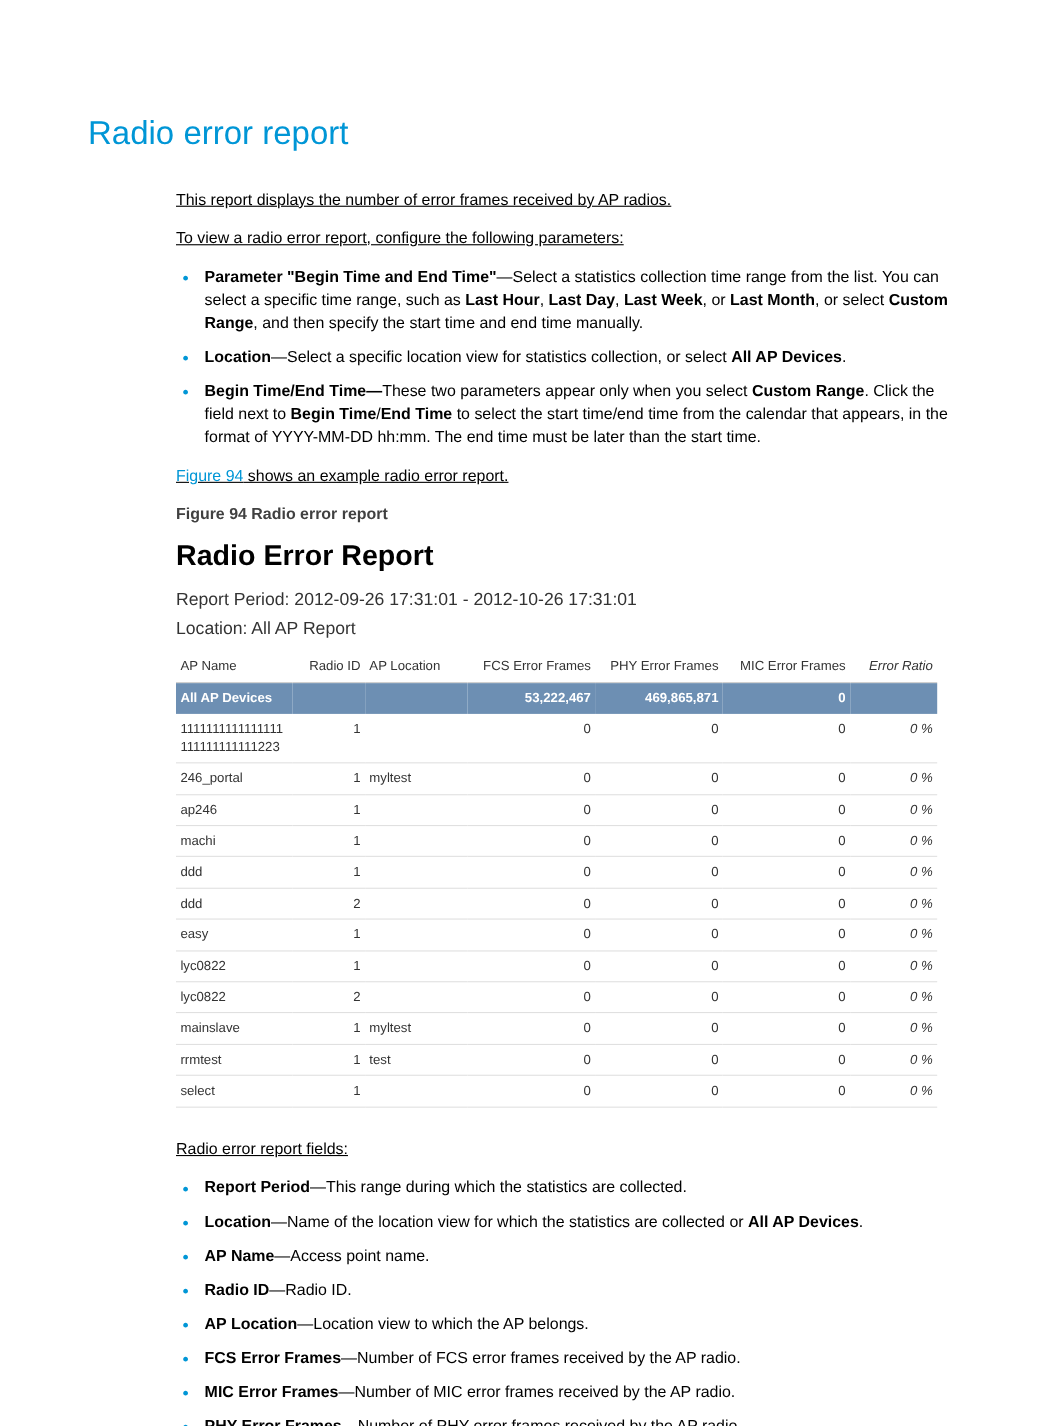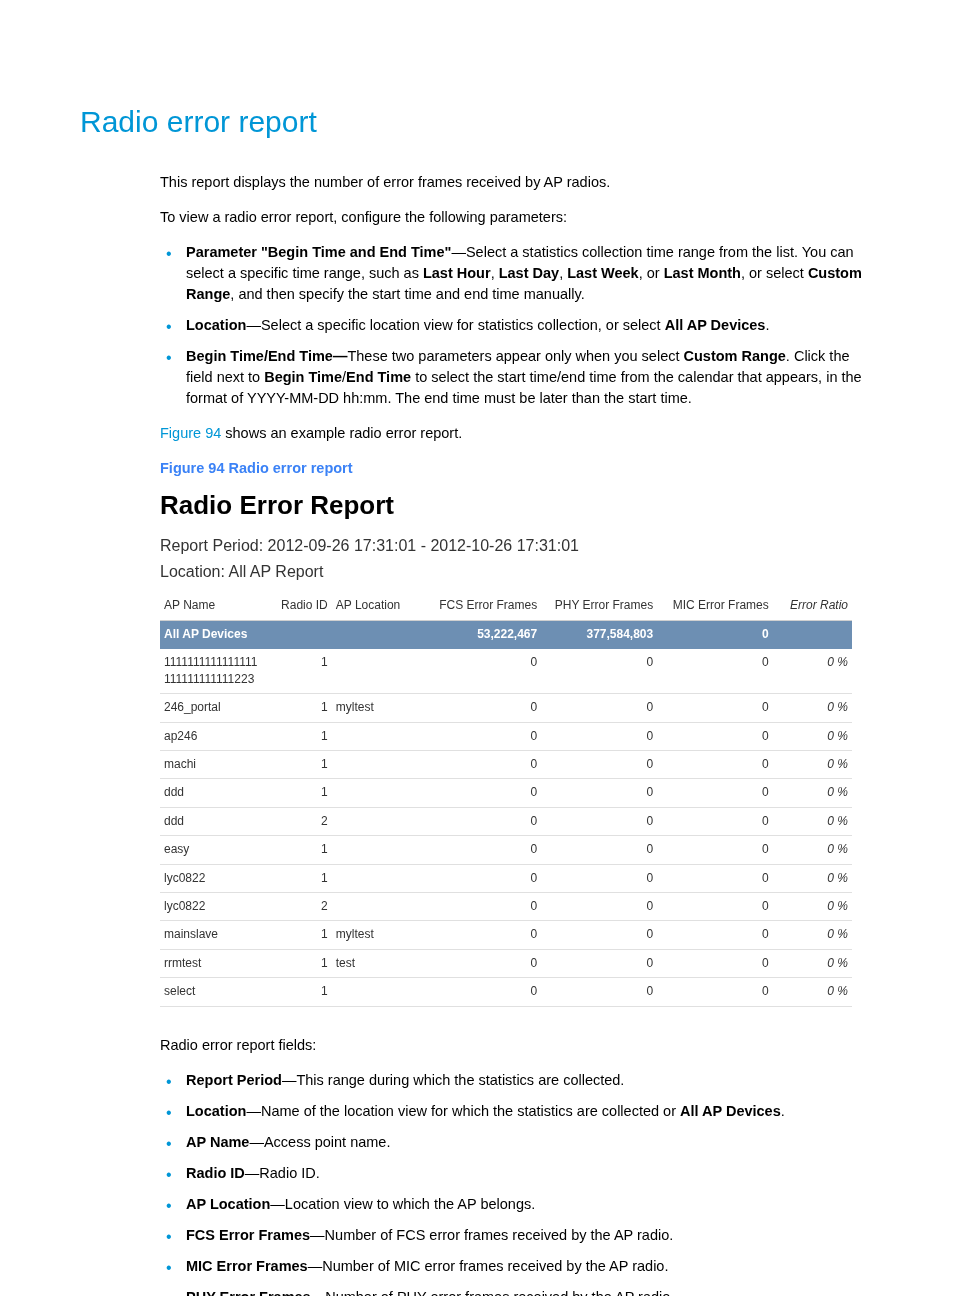--- a/index.html
+++ b/index.html
@@ -23,20 +23,21 @@
     font-weight: normal;
     color: #0096d6;
     margin: 0 0 28px 0;
   }
   .body-text {
     margin-left: 80px;
     margin-right: 10px;
   }
   p.intro {
     margin: 0 0 14px 0;
+    text-decoration: underline;
   }
   ul.bullets {
     list-style: none;
     padding: 0;
     margin: 0 0 14px 0;
   }
   ul.bullets > li {
     position: relative;
     padding-left: 26px;
     margin-bottom: 10px;
@@ -45,21 +46,21 @@
     content: "•";
     position: absolute;
     left: 6px;
     top: 0;
     color: #0096d6;
     font-size: 16px;
   }
   .b { font-weight: bold; }
   .figref { color: #0096d6; }
   .fig-caption {
-    color: #3b82f6;
+    color: #404040;
     font-weight: bold;
     margin: 14px 0 8px 0;
   }
   
   .shot {
     margin: 0;
   }
   .shot-title {
     font-family: Arial, sans-serif;
     font-size: 26px;
@@ -151,21 +152,21 @@
             <th class="col-mic num">MIC Error Frames</th>
             <th class="col-err num">Error Ratio</th>
           </tr>
         </thead>
         <tbody id="report-body">
           <tr class="summary">
             <td>All AP Devices</td>
             <td class="num"></td>
             <td></td>
             <td class="num">53,222,467</td>
-            <td class="num">377,584,803</td>
+            <td class="num">469,865,871</td>
             <td class="num">0</td>
             <td class="num"></td>
           </tr>
         <tr>
               <td class="col-name">1111111111111111111111111111223</td>
               <td class="col-radio num">1</td>
               <td class="col-loc"></td>
               <td class="col-fcs num">0</td>
               <td class="col-phy num">0</td>
               <td class="col-mic num">0</td>

